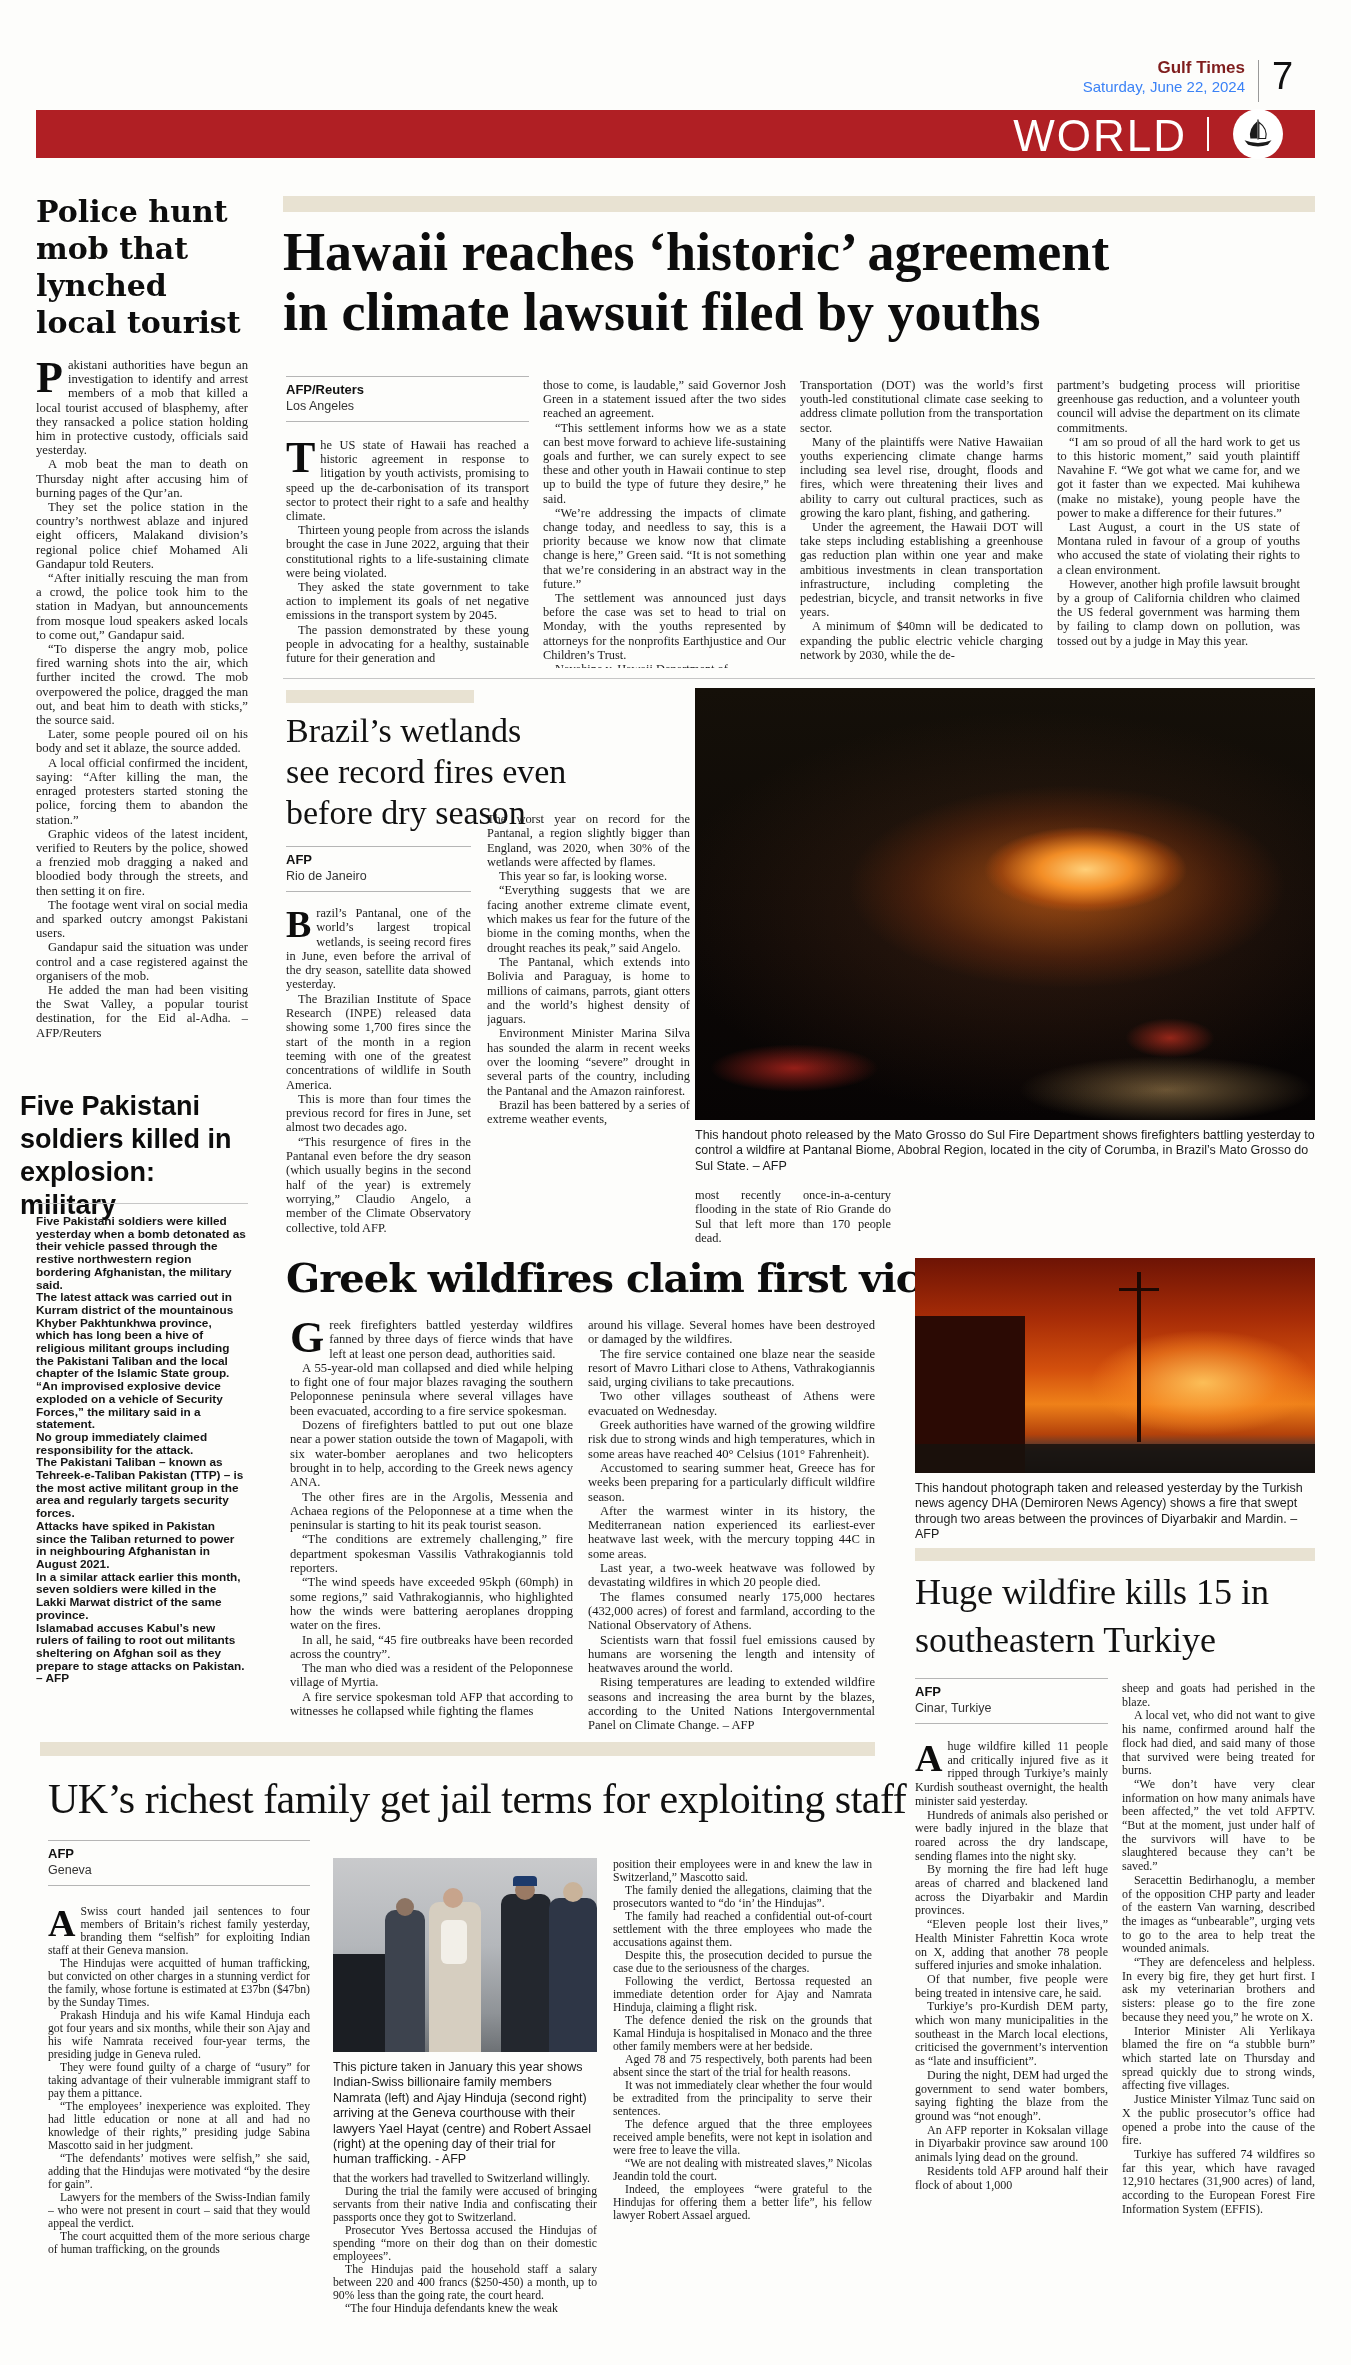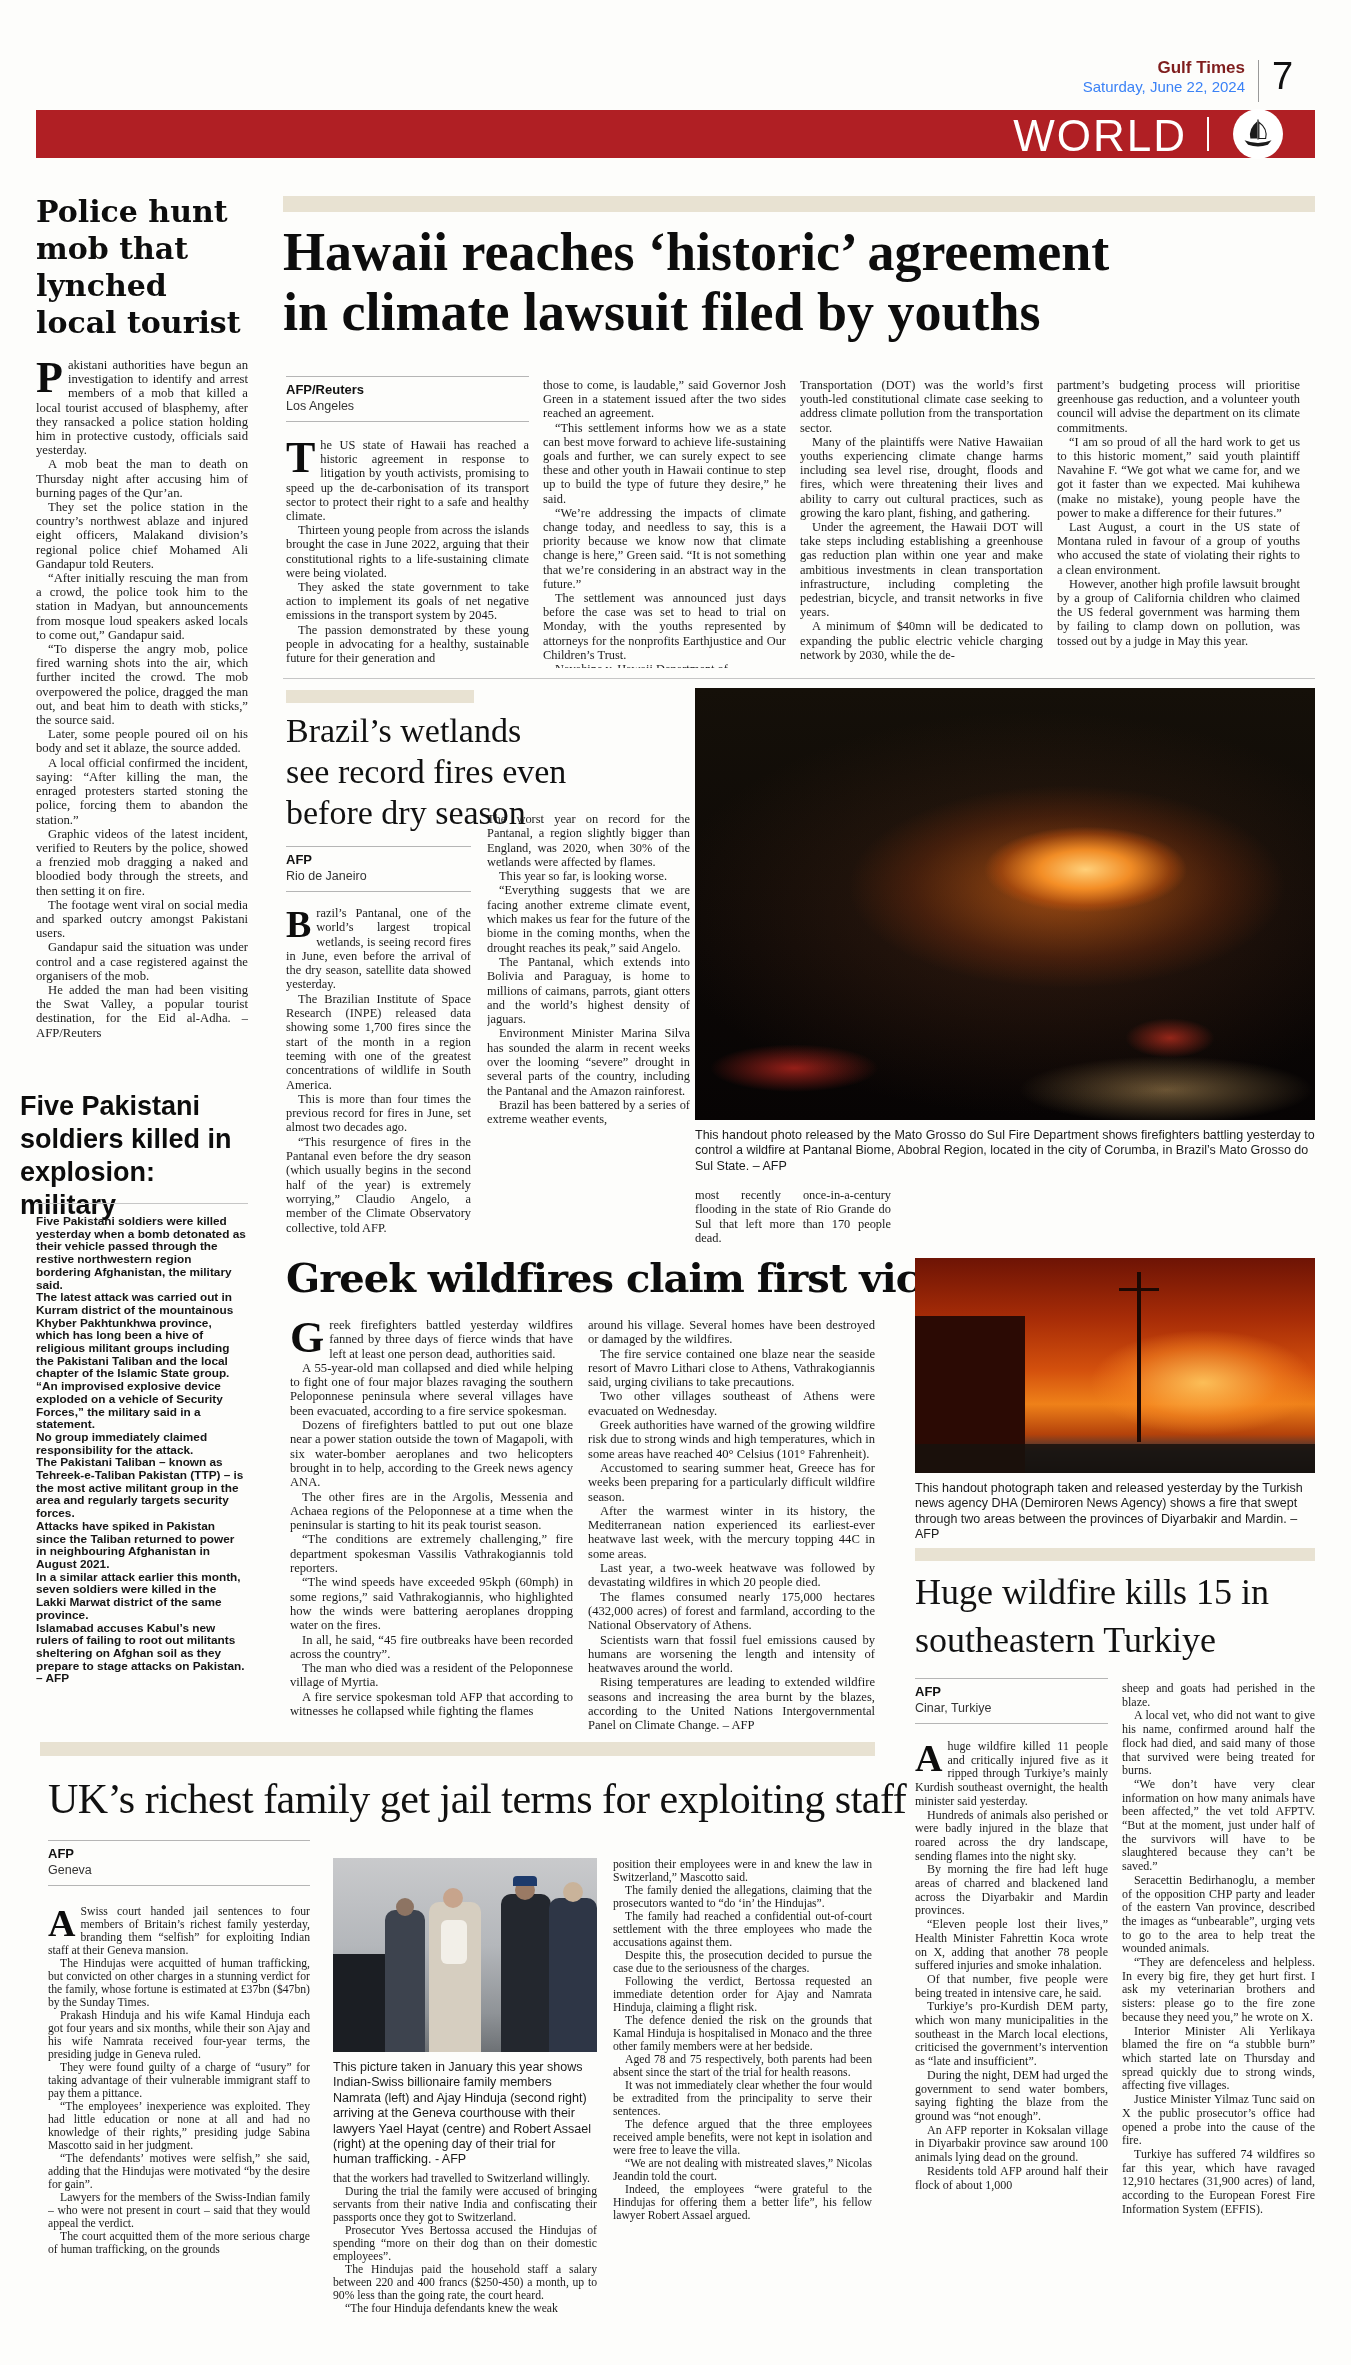--- a/index.html
+++ b/index.html
@@ -237,21 +237,21 @@
       <p>Of that number, five people were being treated in intensive care, he said.</p>
       <p>Turkiye’s pro-Kurdish DEM party, which won many municipalities in the southeast in the March local elections, criticised the government’s intervention as “late and insufficient”.</p>
       <p>During the night, DEM had urged the government to send water bombers, saying fighting the blaze from the ground was “not enough”.</p>
       <p>An AFP reporter in Koksalan village in Diyarbakir province saw around 100 animals lying dead on the ground.</p>
       <p>Residents told AFP around half their flock of about 1,000</p>
     </div>
   <div class="abs body turk-body" style="left:1122px;top:1682px;width:193px;height:623px;">
       <p>sheep and goats had perished in the blaze.</p>
       <p>A local vet, who did not want to give his name, confirmed around half the flock had died, and said many of those that survived were being treated for burns.</p>
       <p>“We don’t have very clear information on how many animals have been affected,” the vet told AFPTV. “But at the moment, just under half of the survivors will have to be slaughtered because they can’t be saved.”</p>
-      <p>Seracettin Bedirhanoglu, a member of the opposition CHP party and leader of the eastern Van province, described the images as “unbearable”, urging vets to go to the area to help treat the wounded animals.</p>
+      <p>Seracettin Bedirhanoglu, a member of the opposition CHP party and leader of the eastern Van warning, described the images as “unbearable”, urging vets to go to the area to help treat the wounded animals.</p>
       <p>“They are defenceless and helpless. In every big fire, they get hurt first. I ask my veterinarian brothers and sisters: please go to the fire zone because they need you,” he wrote on X.</p>
       <p>Interior Minister Ali Yerlikaya blamed the fire on “a stubble burn” which started late on Thursday and spread quickly due to strong winds, affecting five villages.</p>
       <p>Justice Minister Yilmaz Tunc said on X the public prosecutor’s office had opened a probe into the cause of the fire.</p>
       <p>Turkiye has suffered 74 wildfires so far this year, which have ravaged 12,910 hectares (31,900 acres) of land, according to the European Forest Fire Information System (EFFIS).</p>
     </div>
 
   <div class="abs kicker" style="left:40px;top:1742px;width:835px;height:14px;"></div>
   <div class="abs hl-uk" style="left:48px;top:1775px;">UK’s richest family get jail terms for exploiting staff</div>
   <div class="abs byline" style="left:48px;top:1840px;width:262px;">
     <div class="ag">AFP</div>

